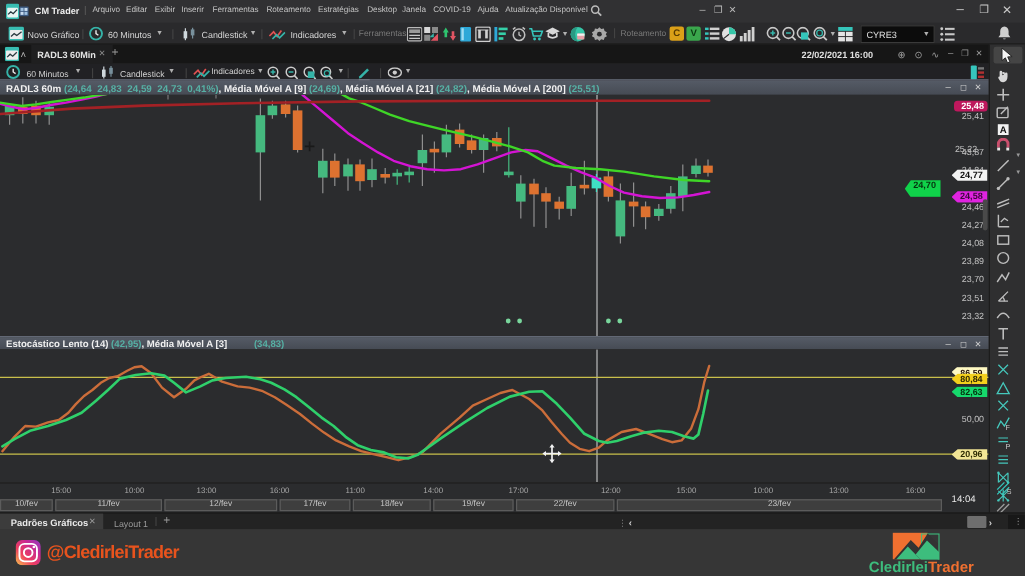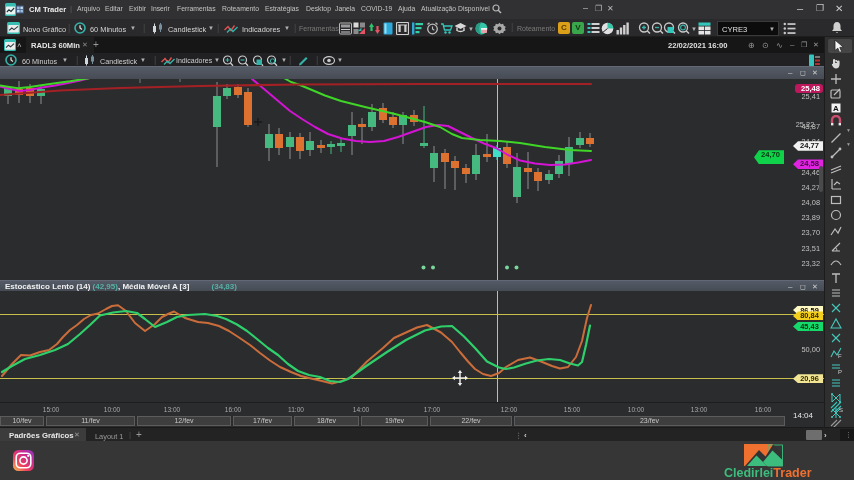--- a/index.html
+++ b/index.html
@@ -282,20 +282,24 @@
       <rect x="4.5" y="5.7" width="8" height="1.7" fill="#c9c9c9"></rect>
       <circle cx="1.8" cy="11" r="1.2" fill="#c9c9c9"></circle>
       <rect x="4.5" y="10.2" width="8" height="1.7" fill="#c9c9c9"></rect>
     </svg>
 <svg class="abs" style="left:831px;top:21px;" width="12" height="13" viewBox="0 0 12 13">
 <path d="M6 1 C3.8 1 2.5 2.8 2.5 5 V8 L1 10 H11 L9.5 8 V5 C9.5 2.8 8.2 1 6 1 Z" fill="#cfcfcf"></path>
 <path d="M4.8 11 A1.3 1.3 0 0 0 7.2 11 Z" fill="#cfcfcf"></path>
     </svg>
 <div class="abs" style="left:0;top:66px;width:824px;height:13px;
 background:linear-gradient(#555b66,#464b54);border-top:1px solid #626875;">
+<div class="r" style="left:5px;top:2.5px;font-size:8.2px;color:#f0f0f0;font-weight:bold;">RADL3 60m
+<span style="color:#56b0a4;">(24,64&nbsp; 24,83&nbsp; 24,59&nbsp; 24,73&nbsp; 0,41%)</span>, Média Móvel A [9]
+<span style="color:#56b0a4;">(24,69)</span>, Média Móvel A [21] <span style="color:#56b0a4;">(24,82)</span>,
+Média Móvel A [200] <span style="color:#56b0a4;">(25,51)</span></div>
 <div class="r" style="left:788px;top:1px;font-size:8px;color:#cfcfcf;">–</div>
 <div class="r" style="left:800px;top:2px;font-size:7px;color:#cfcfcf;">◻</div>
 <div class="r" style="left:812px;top:2px;font-size:7px;color:#cfcfcf;">✕</div>
 </div>
 <div class="abs" style="left:0;top:79px;width:824px;height:201px;background:#2b2c2e;overflow:hidden;">
 <svg class="abs" style="left:0;top:0;" width="824" height="201" viewBox="0 0 824 201">
         <line x1="497.5" y1="0" x2="497.5" y2="201" stroke="#e0e0e0" stroke-width="0.8"></line>
         <line x1="8" y1="7" x2="8" y2="25" stroke="#8f8f8f" stroke-width="1"></line>
         <rect x="4" y="9" width="8" height="8" fill="#45b97f"></rect>
         <line x1="19" y1="2" x2="19" y2="24" stroke="#8f8f8f" stroke-width="1"></line>
@@ -439,21 +443,21 @@
         </g>
       </svg>
 <div class="r" style="left:790px;top:53.5px;width:30px;text-align:right;font-size:7.4px;color:#c2c2c2;">50,00</div>
 <div class="abs" style="left:793px;top:14.5px;width:30px;height:9px;background:#fef9c3;clip-path:polygon(0 50%,5px 0,100% 0,100% 100%,5px 100%);">
         <div style="font-size:7.4px;font-weight:bold;color:#200a02;text-align:center;line-height:9px;padding-left:3px;">86,59</div>
       </div>
 <div class="abs" style="left:793px;top:20.4px;width:30px;height:9px;background:#f3cf1c;clip-path:polygon(0 50%,5px 0,100% 0,100% 100%,5px 100%);">
         <div style="font-size:7.4px;font-weight:bold;color:#2e2602;text-align:center;line-height:9px;padding-left:3px;">80,84</div>
       </div>
 <div class="abs" style="left:793px;top:31.0px;width:30px;height:9px;background:#16d96c;clip-path:polygon(0 50%,5px 0,100% 0,100% 100%,5px 100%);">
-        <div style="font-size:7.4px;font-weight:bold;color:#04300f;text-align:center;line-height:9px;padding-left:3px;">45,43</div>
+        <div style="font-size:7.4px;font-weight:bold;color:#04300f;text-align:center;line-height:9px;padding-left:3px;">82,63</div>
       </div>
 <div class="abs" style="left:793px;top:83.3px;width:30px;height:9px;background:#f2e595;clip-path:polygon(0 50%,5px 0,100% 0,100% 100%,5px 100%);">
         <div style="font-size:7.4px;font-weight:bold;color:#2e2a02;text-align:center;line-height:9px;padding-left:3px;">20,96</div>
       </div>
 </div>
 <div class="abs" style="left:0;top:402px;width:824px;height:13px;background:#2b2c2e;border-top:1px solid #1e1e1e;">
 <div class="r" style="left:35px;top:3px;width:32px;text-align:center;font-size:6.6px;color:#a8a8a8;">15:00</div>
 <div class="r" style="left:96px;top:3px;width:32px;text-align:center;font-size:6.6px;color:#a8a8a8;">10:00</div>
 <div class="r" style="left:156px;top:3px;width:32px;text-align:center;font-size:6.6px;color:#a8a8a8;">13:00</div>
 <div class="r" style="left:217px;top:3px;width:32px;text-align:center;font-size:6.6px;color:#a8a8a8;">16:00</div>
@@ -617,20 +621,21 @@
             <stop offset="0.35" stop-color="#ee3f5d"></stop>
 <stop offset="0.7" stop-color="#c62995"></stop>
             <stop offset="1" stop-color="#8e3ac6"></stop>
           </linearGradient>
         </defs>
 <rect width="21" height="21" rx="5.5" fill="url(#ig)"></rect>
 <rect x="3.2" y="3.2" width="14.6" height="14.6" rx="4.2" fill="none" stroke="#ffffff" stroke-width="1.6"></rect>
 <circle cx="10.5" cy="10.5" r="3.6" fill="none" stroke="#ffffff" stroke-width="1.6"></circle>
 <circle cx="15.2" cy="5.8" r="1.1" fill="#ffffff"></circle>
       </svg>
+<div class="r" style="left:39px;top:10.5px;font-size:15px;font-weight:bold;color:#e8531d;letter-spacing:-0.6px;">@CledirleiTrader</div>
 <svg class="abs" style="left:722px;top:2px;" width="130" height="37" viewBox="0 0 130 37">
 <rect x="22" y="1" width="29" height="22" fill="#f07030"></rect>
 <rect x="46" y="2" width="14.5" height="21" fill="none" stroke="#3dbd7d" stroke-width="0.9"></rect>
 <path d="M23 23 L37 7 L43.5 13.5 L51 1.5 L59.5 10 V23 Z" fill="#333333"></path>
 <path d="M25 23 L34.5 12.5 L41 19 L45 23 Z" fill="#3dbd7d"></path>
 <path d="M41 19 L50.5 7.5 L60.5 17 V23 H45 Z" fill="#3dbd7d"></path>
 <text x="2" y="33.5" font-size="12.5" font-weight="bold" fill="#3dbd7d" font-family="Liberation Sans">Cledirlei<tspan fill="#f07030">Trader</tspan></text>
 </svg>
 </div>
 </div>

